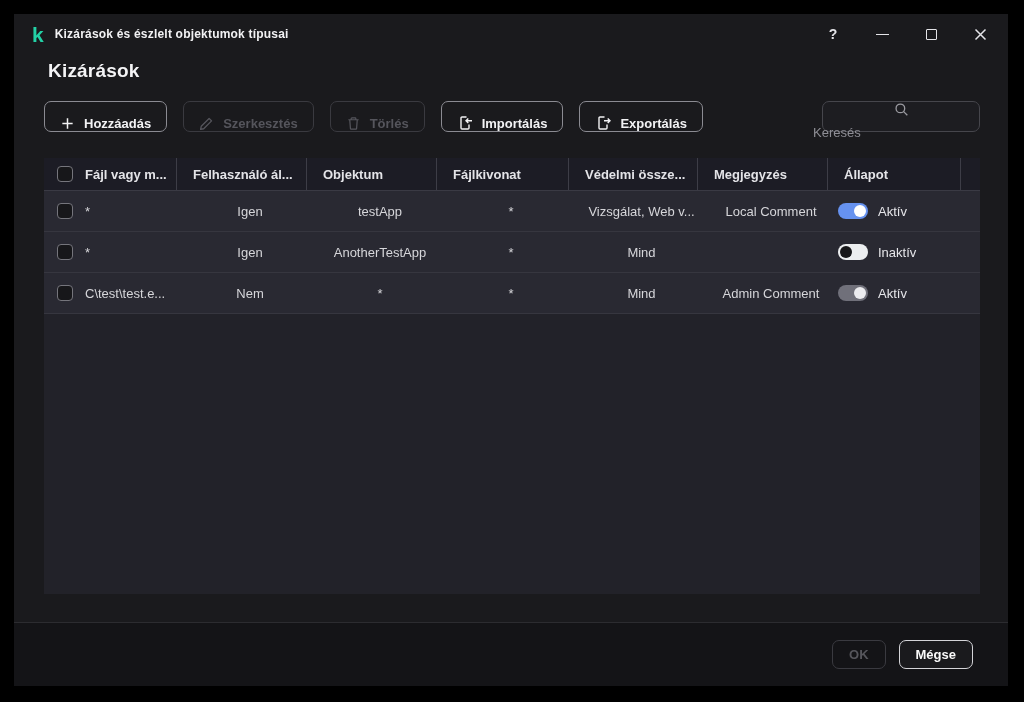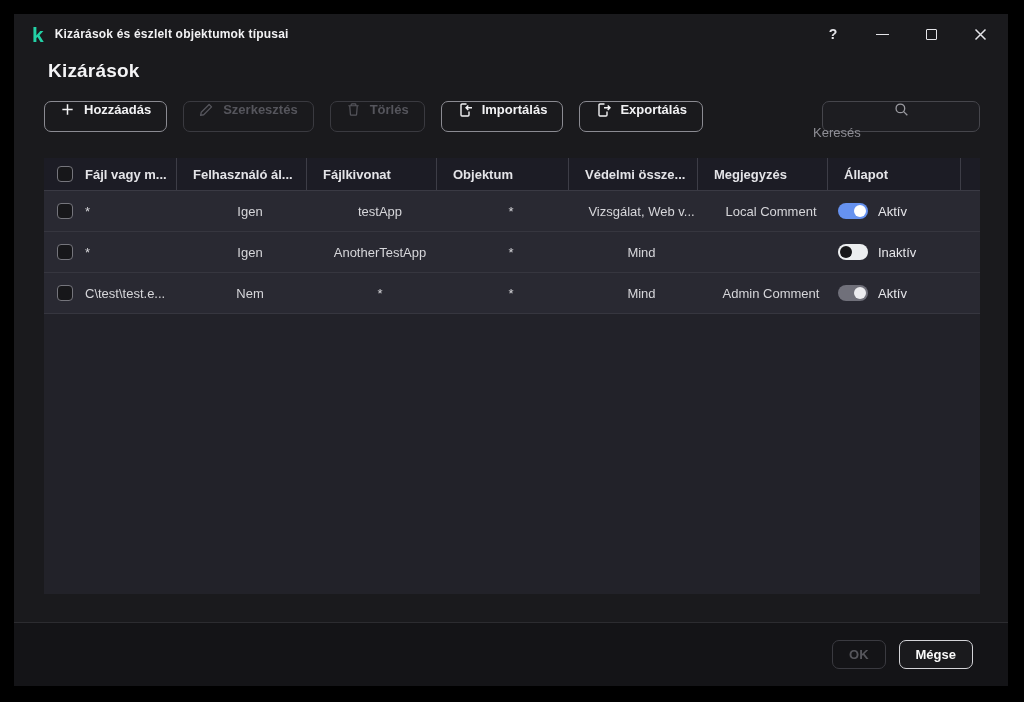--- a/index.html
+++ b/index.html
@@ -14,21 +14,21 @@
   .wc { width:16px; height:16px; display:flex; align-items:center; justify-content:center; color:#e4e4e8; cursor:default; }
   .wc-help { font-size:14px; font-weight:700; }
   .min-glyph { width:13px; border-top:1.6px solid #e4e4e8; }
   .max-glyph { width:11px; height:11px; border:1.6px solid #e4e4e8; border-radius:1px; }
 
   
   .page-title { position:absolute; left:34px; top:46px; font-size:19px; font-weight:700; color:#f4f4f6; letter-spacing:.2px; }
 
   
   .toolbar { position:absolute; left:30px; top:87px; width:936px; display:flex; gap:16px; align-items:center; }
-  .btn { height:31px; display:inline-flex; align-items:flex-start; gap:9px; padding:0 15px; border:1px solid #8b8b92; border-radius:7px; background:transparent; color:#f2f2f4; font-size:13px; font-weight:600; font-family:inherit; cursor:pointer; white-space:nowrap; }
+  .btn { height:31px; display:inline-flex; align-items:flex-end; gap:9px; padding:0 15px; border:1px solid #8b8b92; border-radius:7px; background:transparent; color:#f2f2f4; font-size:13px; font-weight:600; font-family:inherit; cursor:pointer; white-space:nowrap; }
   .btn.disabled { border-color:#3a3a40; color:#55555c; cursor:default; }
   .btn svg { display:block; }
   .search { margin-left:auto; width:158px; height:31px; border:1px solid #46464c; border-radius:7px; background:#1d1d21; display:flex; align-items:center; padding:0 10px; gap:8px;flex-direction:column; }
   .search svg { flex:none; color:#9a9aa0; }
   .search input { flex:1; min-width:0; background:transparent; border:none; outline:none; color:#e6e6ea; font-size:13px; font-family:inherit; }
   .search input::placeholder { color:#8e8e95; }
 
   
   .table { position:absolute; left:30px; top:144px; width:936px; height:436px; background:#222229; display:flex; flex-direction:column; }
   .thead, .trow { display:grid; grid-template-columns:133px 130px 130px 132px 129px 130px 133px 19px; align-items:center; flex:none;text-align:center; }
@@ -128,22 +128,22 @@
     </div>
   </div>
 
   <div class="table">
     <div class="thead">
       <div class="hc first">
         <span class="checkbox"></span>
         <span>Fájl vagy m...</span>
       </div>
       <div class="hc">Felhasználó ál...</div>
+      <div class="hc">Objektum</div>
       <div class="hc">Fájlkivonat</div>
-      <div class="hc">Objektum</div>
       <div class="hc">Védelmi össze...</div>
       <div class="hc">Megjegyzés</div>
       <div class="hc">Állapot</div>
       <div class="hc spacer"></div>
     </div>
 
     <div class="trow">
       <div class="tc first">
         <span class="checkbox"></span>
         <span>*</span>

